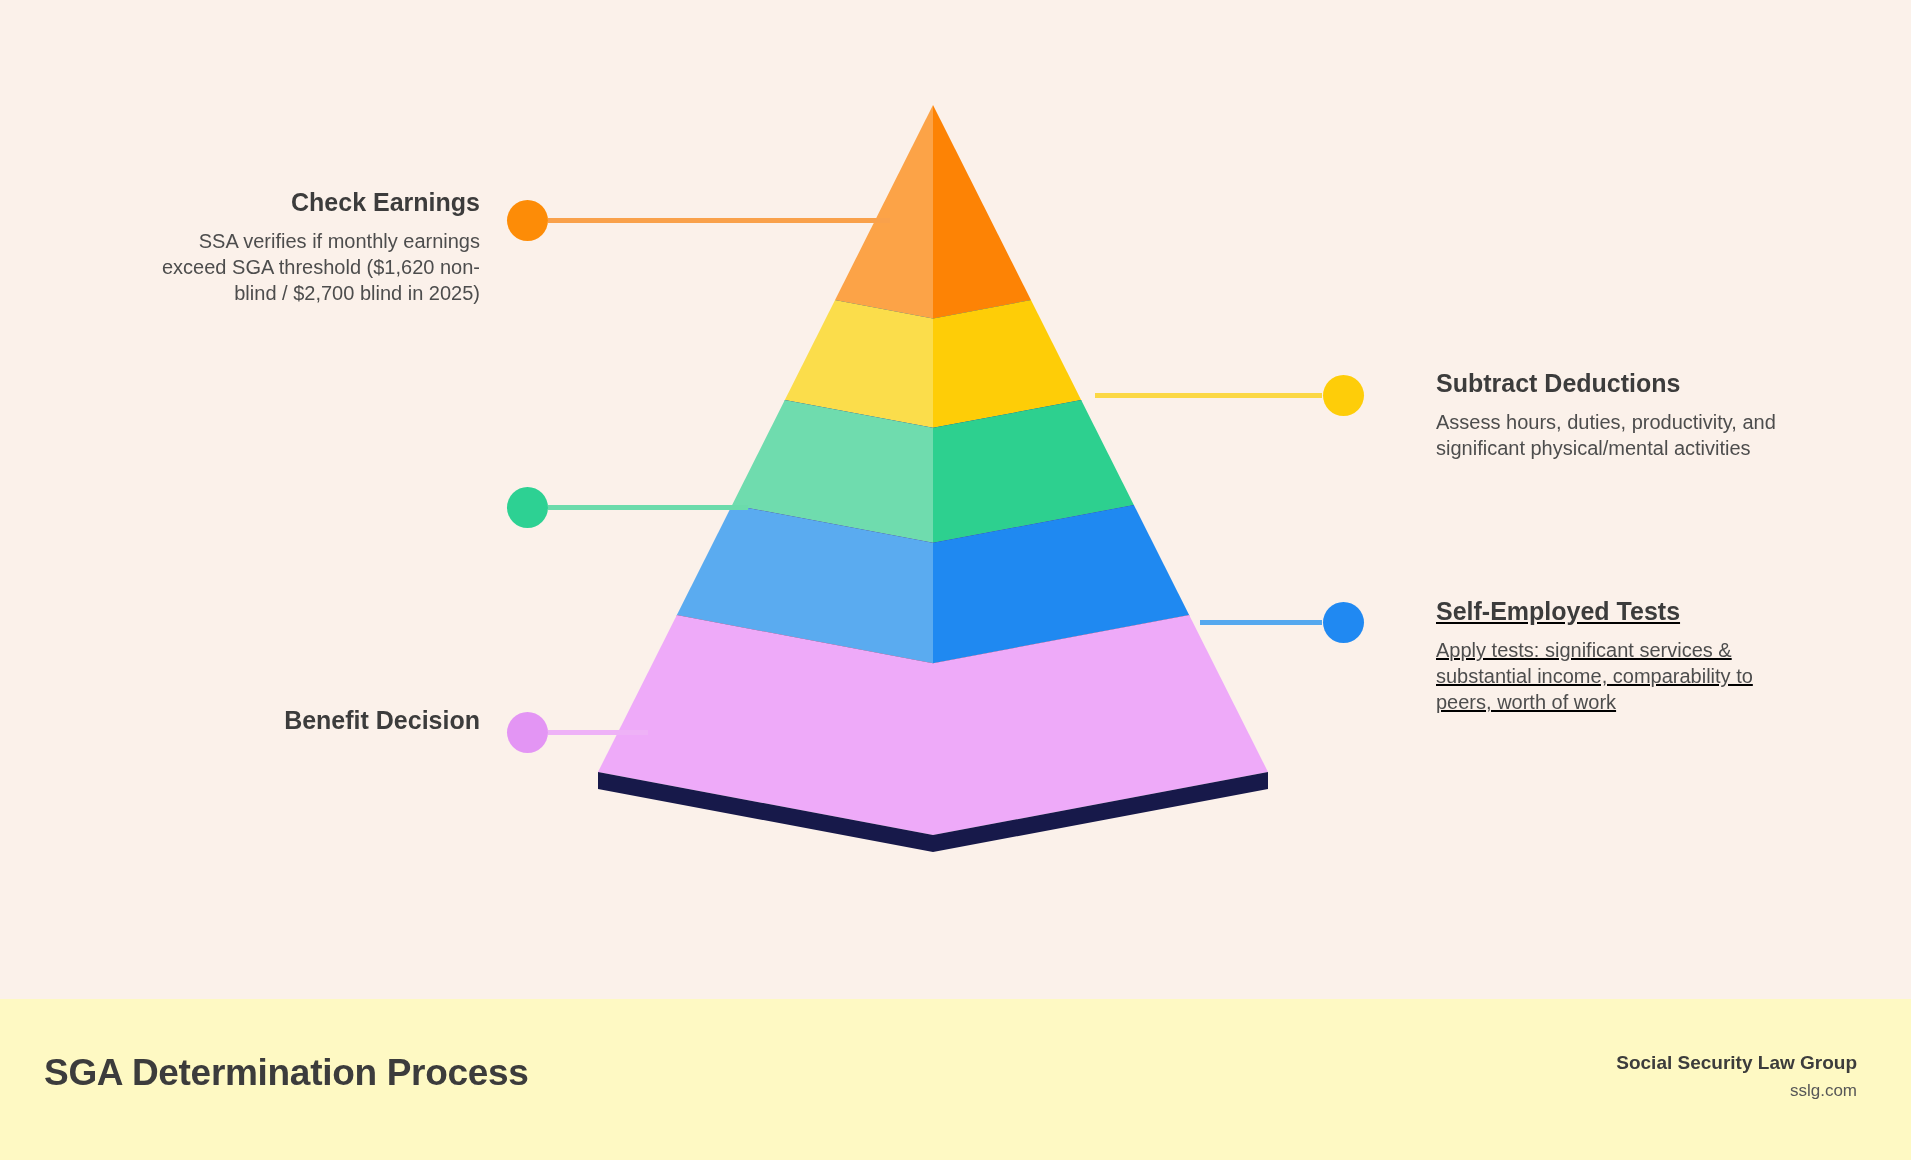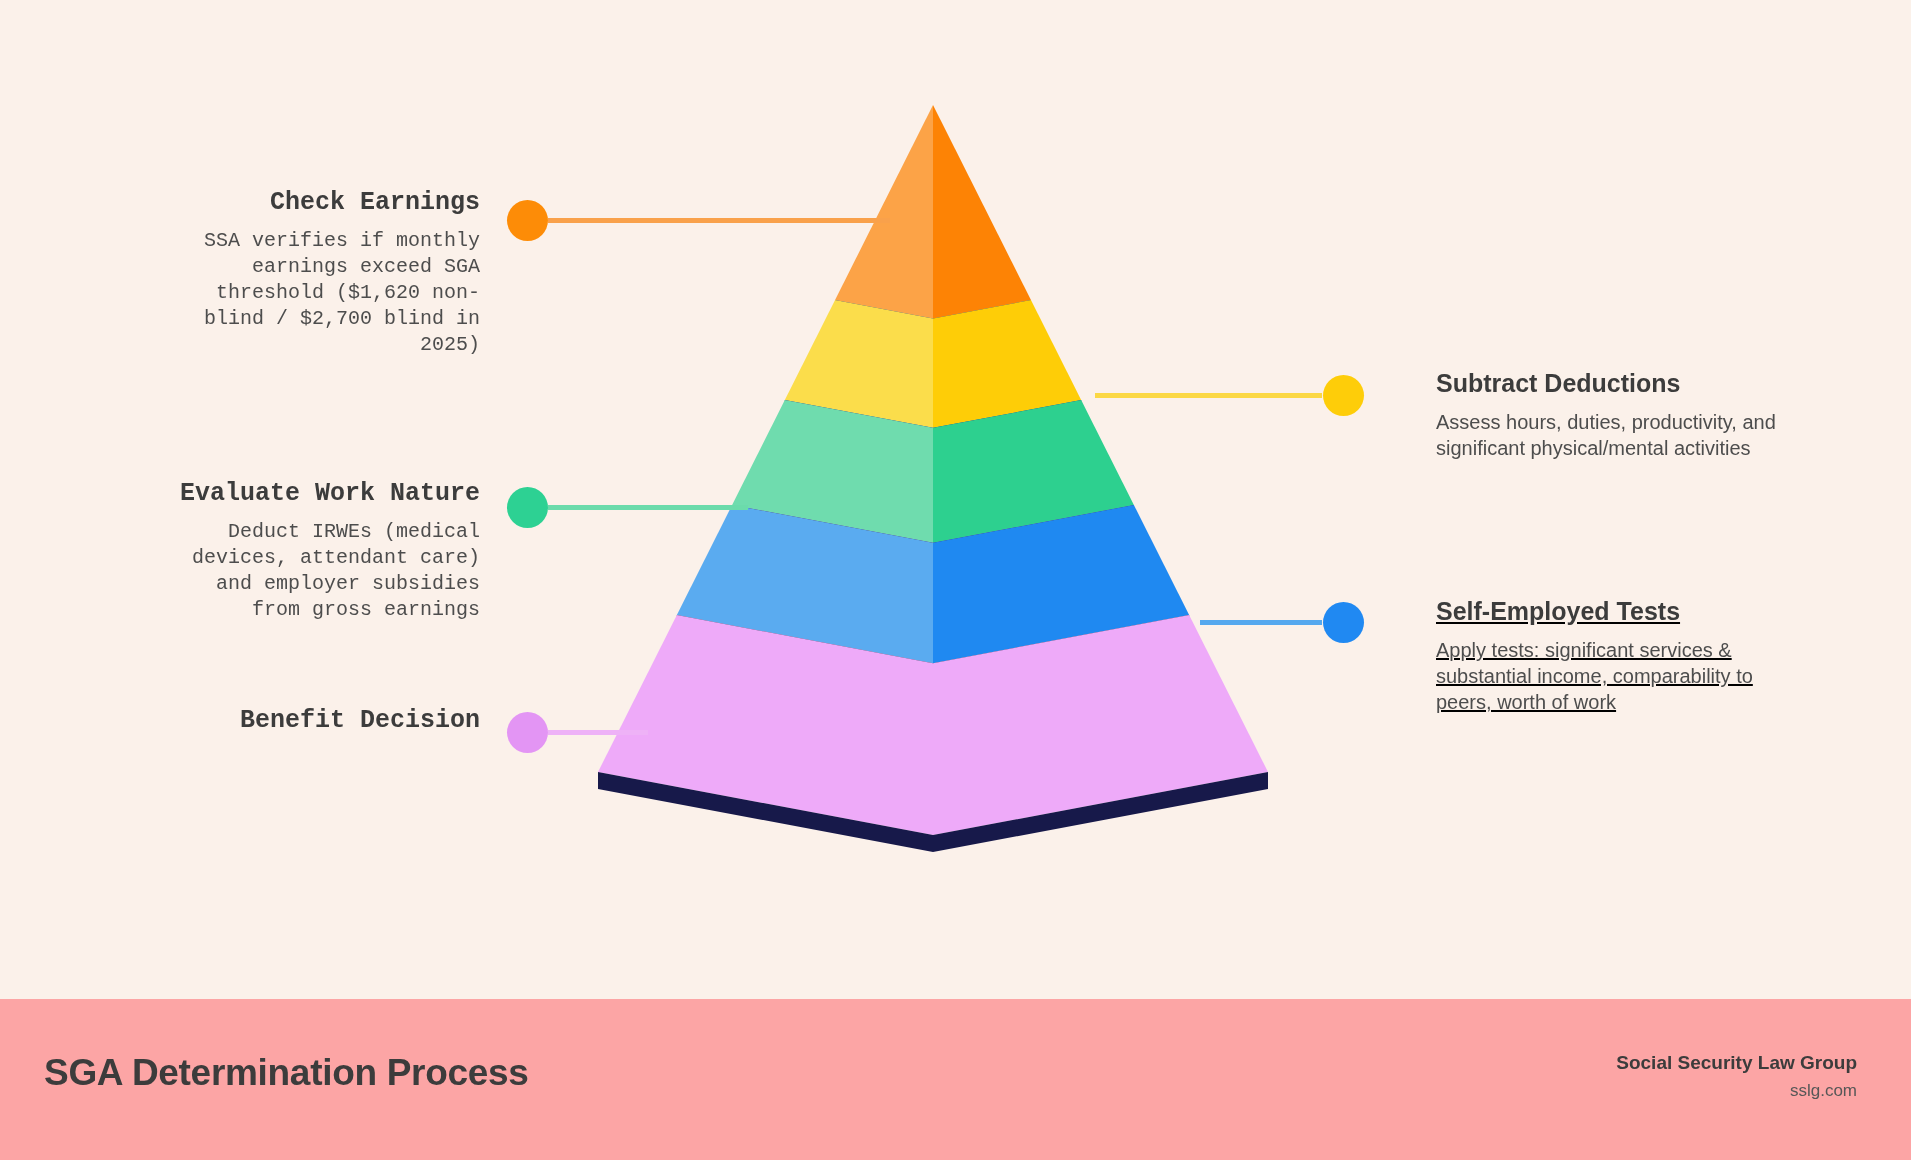--- a/index.html
+++ b/index.html
@@ -26,21 +26,21 @@
     width: 1911px;
     height: 999px;
     background: #fbf1ea;
   }
   .footer {
     position: absolute;
     left: 0;
     top: 999px;
     width: 1911px;
     height: 161px;
-    background: #fca5a5;
+    background: #fef9c3;
   }
   .footer-title {
     position: absolute;
     left: 44px;
     top: 53px;
     font-size: 37px;
     font-weight: bold;
     color: #3c3c3c;
     letter-spacing: -0.3px;
     white-space: nowrap;
@@ -88,21 +88,20 @@
   }
   .label .desc {
     font-size: 20px;
     font-weight: normal;
     color: #4d4d4d;
     line-height: 1.3;
     margin: 0;
   }
   .label.left {
     text-align: right;
-    font-family: Liberation Mono, monospace;
   }
   .label.right {
     text-align: left;
     margin-left: 40px;
   }
 
   
   .dot {
     position: absolute;
     width: 41px;
@@ -159,24 +158,20 @@
     <div class="label left" style="left:160px; top:187px; width:320px;">
       <p class="title">Check Earnings</p>
       <p class="desc">SSA verifies if monthly earnings exceed SGA threshold ($1,620 non-blind / $2,700 blind in 2025)</p>
     </div>
 
     <div class="label right" style="left:1396px; top:368px; width:345px;">
       <p class="title">Subtract Deductions</p>
       <p class="desc">Assess hours, duties, productivity, and significant physical/mental activities</p>
     </div>
 
-    <div class="label left" style="left:160px; top:478px; width:320px;">
-      <p class="title">Evaluate Work Nature</p>
-      <p class="desc">Deduct IRWEs (medical devices, attendant care) and employer subsidies from gross earnings</p>
-    </div>
 
     <div class="label right" style="left:1396px; top:596px; width:345px;text-decoration:underline;">
       <p class="title">Self-Employed Tests</p>
       <p class="desc">Apply tests: significant services &amp; substantial income, comparability to peers, worth of work</p>
     </div>
 
     <div class="label left" style="left:160px; top:705px; width:320px;">
       <p class="title">Benefit Decision</p>
     </div>
 

